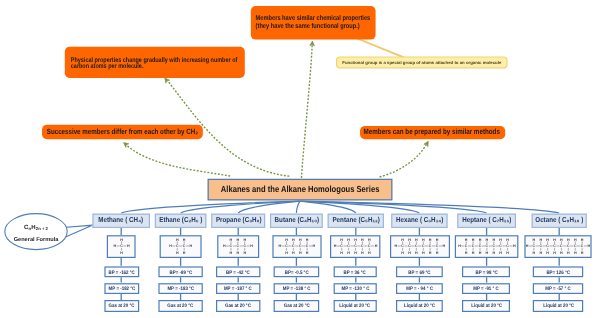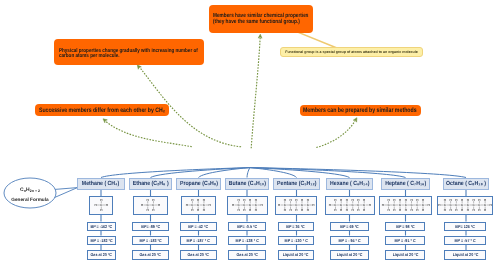--- a/index.html
+++ b/index.html
@@ -136,20 +136,23 @@
   <div class="note" style="left:299.9px;top:104.9px;width:121px;height:11.6px;padding:3.2px 3.2px 0;font-size:6.45px;">
     <span class="t">
       <span class="ln">Members can be prepared by similar methods</span>
     </span>
   </div>
 
   <div class="callout" style="left:280px;top:46.5px;width:143px;height:10.5px;font-size:3.6px;">
     <span class="t">Functional group is a special group of atoms attached to an organic molecule</span>
   </div>
 
+  <div class="center-node" style="left:173px;top:148.5px;width:154px;height:18.5px;font-size:7.4px;">
+    <span>Alkanes and the Alkane Homologous Series</span>
+  </div>
 
   <div class="ellipse-label" style="left:4px;top:188.3px;width:52px;">
     <div style="font-size:5.0px;font-weight:bold;line-height:5.6px;letter-spacing:0.12px;">
       <span>C</span><sub>n</sub><span>H</span><sub>2n + 2</sub>
     </div>
     <div style="font-size:4.7px;font-weight:bold;line-height:5.6px;margin-top:3.3px;">General Formula</div>
   </div>
 
   <div id="cols">
       <div class="fbox head" style="left: 77px; top: 177.5px; width: 48px; height: 12px; font-size: 6px;">

